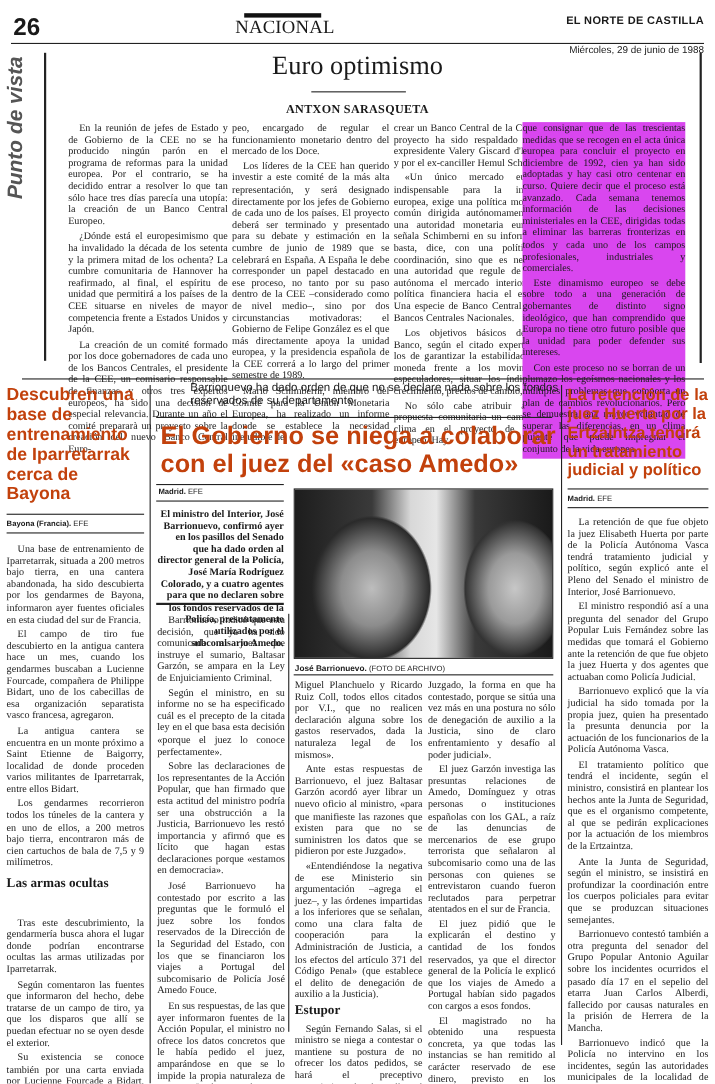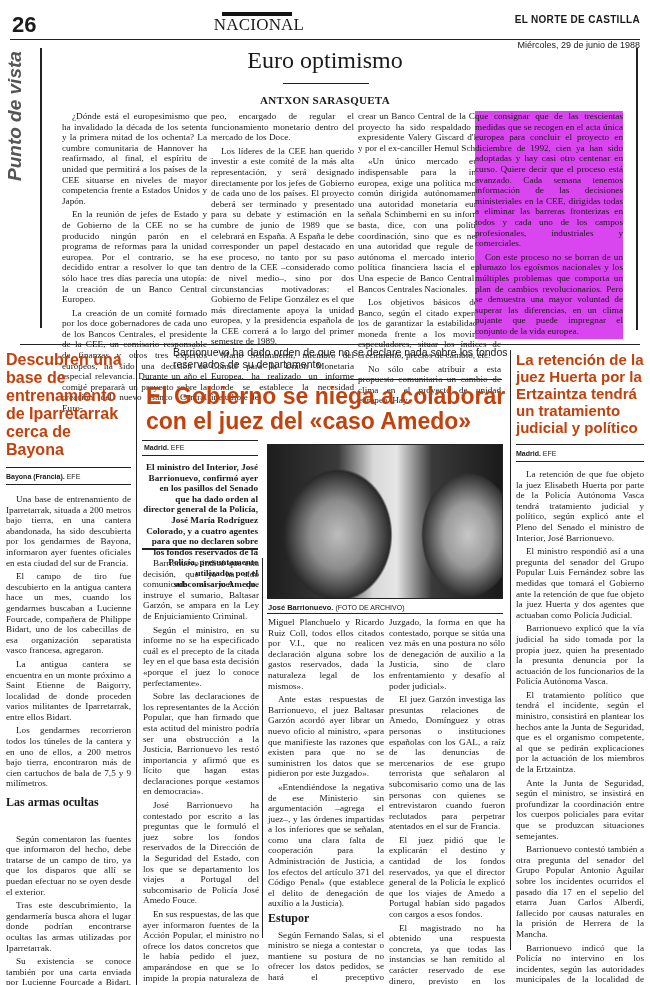--- a/index.html
+++ b/index.html
@@ -57,55 +57,56 @@
 <div class="abs vertical-label">
     <span>Punto de vista</span>
   </div>
 <div class="abs box-left"></div>
 <div class="abs box-right"></div>
 <div class="abs op-title">Euro optimismo</div>
 <div class="abs rule" style="left:283px; top:83px; width:86px;"></div>
 <div class="abs op-byline">ANTXON SARASQUETA</div>
 
 <div class="col" style="left:62px; top:111px; width:145px;">
+  <p>En la reunión de jefes de Estado y de Gobierno de la CEE no se ha producido ningún parón en el programa de reformas para la unidad europea. Por el contrario, se ha decidido entrar a resolver lo que tan sólo hace tres días parecía una utopía: la creación de un Banco Central Europeo.</p>
   <p>¿Dónde está el europesimismo que ha invalidado la década de los setenta y la primera mitad de los ochenta? La cumbre comunitaria de Hannover ha reafirmado, al final, el espíritu de unidad que permitirá a los países de la CEE situarse en niveles de mayor competencia frente a Estados Unidos y Japón.</p>
-  <p>En la reunión de jefes de Estado y de Gobierno de la CEE no se ha producido ningún parón en el programa de reformas para la unidad europea. Por el contrario, se ha decidido entrar a resolver lo que tan sólo hace tres días parecía una utopía: la creación de un Banco Central Europeo.</p>
   <p>La creación de un comité formado por los doce gobernadores de cada uno de los Bancos Centrales, el presidente de la CEE, un comisario responsable de finanzas y otros tres expertos europeos, ha sido una decisión de especial relevancia. Durante un año el comité prepararà un proyecto sobre la creación del nuevo Banco Central Euro-</p>
 </div>
 <div class="col" style="left:211px; top:111px; width:143px;">
   <p class="cont">peo, encargado de regular el funcionamiento monetario dentro del mercado de los Doce.</p>
   <p>Los líderes de la CEE han querido investir a este comité de la más alta representación, y será designado directamente por los jefes de Gobierno de cada uno de los países. El proyecto deberá ser terminado y presentado para su debate y estimación en la cumbre de junio de 1989 que se celebrará en España. A España le debe corresponder un papel destacado en ese proceso, no tanto por su paso dentro de la CEE –considerado como de nivel medio–, sino por dos circunstancias motivadoras: el Gobierno de Felipe González es el que más directamente apoya la unidad europea, y la presidencia española de la CEE correrá a lo largo del primer semestre de 1989.</p>
   <p>Mario Schimberni, miembro del Comité para la Unión Monetaria Europea, ha realizado un informe donde se establece la necesidad ineludible de</p>
 </div>
 <div class="col" style="left:358px; top:111px; width:143px;">
   <p class="cont">crear un Banco Central de la CEE. Su proyecto ha sido respaldado por el expresidente Valery Giscard d'Estaing y por el ex-canciller Hemul Schmidt.</p>
   <p>«Un único mercado europeo, indispensable para la industria europea, exige una política monetaria común dirigida autónomamente por una autoridad monetaria europea», señala Schimberni en su informe. No basta, dice, con una política de coordinación, sino que es necesaria una autoridad que regule de forma autónoma el mercado interior y la política financiera hacia el exterior. Una especie de Banco Central de los Bancos Centrales Nacionales.</p>
   <p>Los objetivos básicos de este Banco, según el citado experto, son los de garantizar la estabilidad de la moneda frente a los movimientos especuladores, situar los índices de crecimiento, precios de cambio, etc.</p>
   <p>No sólo cabe atribuir a esta propuesta comunitaria un cambio de clima en el proyecto de unidad europeo. Hay</p>
 </div>
 <div class="col" style="left:475px; top:111px; width:148px; background:#d946ef;">
   <p class="cont">que consignar que de las trescientas medidas que se recogen en el acta única europea para concluir el proyecto en diciembre de 1992, cien ya han sido adoptadas y hay casi otro centenar en curso. Quiere decir que el proceso está avanzado. Cada semana tenemos información de las decisiones ministeriales en la CEE, dirigidas todas a eliminar las barreras fronterizas en todos y cada uno de los campos profesionales, industriales y comerciales.</p>
+  <p>Este dinamismo europeo se debe sobre todo a una generación de gobernantes de distinto signo ideológico, que han comprendido que Europa no tiene otro futuro posible que la unidad para poder defender sus intereses.</p>
   <p>Con este proceso no se borran de un plumazo los egoísmos nacionales y los múltiples problemas que comporta un plan de cambios revolucionarios. Pero se demuestra una mayor voluntad de superar las diferencias, en un clima pujante que puede impregnar el conjunto de la vida europea.</p>
 </div>
 
 <div class="abs rule" style="left:20px; top:344px; width:620px;"></div>
 
 <div class="abs" style="left:6px; top:351px; width:125px;">
   <div class="head-bold" style="font-size:16px; line-height:18px;">Descubren una base de entrenamiento de Iparretarrak cerca de Bayona</div>
   <div class="rule" style="margin-top:8px;"></div>
   <div class="dateline" style="margin:5px 0 4px;"><b>Bayona (Francia).</b> <span>EFE</span></div>
   <div class="rule"></div>
   <div class="col" style="position:relative; margin-top:9px; width:125px;">
     <p>Una base de entrenamiento de Iparretarrak, situada a 200 metros bajo tierra, en una cantera abandonada, ha sido descubierta por los gendarmes de Bayona, informaron ayer fuentes oficiales en esta ciudad del sur de Francia.</p>
     <p>El campo de tiro fue descubierto en la antigua cantera hace un mes, cuando los gendarmes buscaban a Lucienne Fourcade, compañera de Philippe Bidart, uno de los cabecillas de esa organización separatista vasco francesa, agregaron.</p>
     <p>La antigua cantera se encuentra en un monte próximo a Saint Etienne de Baigorry, localidad de donde proceden varios militantes de Iparretarrak, entre ellos Bidart.</p>
     <p>Los gendarmes recorrieron todos los túneles de la cantera y en uno de ellos, a 200 metros bajo tierra, encontraron más de cien cartuchos de bala de 7,5 y 9 milímetros.</p>
     <div class="subhead">Las armas ocultas</div>
+    <p>Tras este descubrimiento, la gendarmería busca ahora el lugar donde podrían encontrarse ocultas las armas utilizadas por Iparretarrak.</p>
     <p>Según comentaron las fuentes que informaron del hecho, debe tratarse de un campo de tiro, ya que los disparos que allí se puedan efectuar no se oyen desde el exterior.</p>
-    <p>Tras este descubrimiento, la gendarmería busca ahora el lugar donde podrían encontrarse ocultas las armas utilizadas por Iparretarrak.</p>
     <p>Su existencia se conoce también por una carta enviada por Lucienne Fourcade a Bidart, quien se encuentra encarcelado. En ella, Lucienne habla a su amigo de un material que ella no puede recuperar por ser muy pesado.</p>
 
   </div>
 </div>
 <div class="abs vline" style="left:136px; top:350px; height:635px;"></div>
 
 <div class="abs" style="left:146px; top:346px; width:350px; font-family:'Liberation Sans',sans-serif; font-size:10.5px; line-height:12px; color:#222;margin-left:27px;">Barrionuevo ha dado orden de que no se declare nada sobre los fondos reservados de su departamento</div>
 <div class="abs rule" style="left:142px; top:379px; width:360px;"></div>
 <div class="abs head-bold" style="left:146px; top:384px; width:360px; font-size:23px; line-height:25px;">El Gobierno se niega a colaborar con el juez del «caso Amedo»</div>
 
@@ -116,21 +117,21 @@
 <div class="abs rule" style="left:142px; top:548px; width:116px; height:2px;"></div>
 
 <div class="abs photo" style="left:267px; top:444px; width:236px; height:155px;"></div>
 <div class="abs caption" style="left:268px; top:603px;"><b>José Barrionuevo.</b> <span>(FOTO DE ARCHIVO)</span></div>
 <div class="abs rule" style="left:267px; top:613px; width:236px;"></div>
 
 <div class="col" style="left:143px; top:558px; width:116px;">
   <p>Barrionuevo indicó que esta decisión, que ya ha sido comunicada al juez que instruye el sumario, Baltasar Garzón, se ampara en la Ley de Enjuiciamiento Criminal.</p>
   <p>Según el ministro, en su informe no se ha especificado cuál es el precepto de la citada ley en el que basa esta decisión «porque el juez lo conoce perfectamente».</p>
   <p>Sobre las declaraciones de los representantes de la Acción Popular, que han firmado que esta actitud del ministro podría ser una obstrucción a la Justicia, Barrionuevo les restó importancia y afirmó que es lícito que hagan estas declaraciones porque «estamos en democracia».</p>
-  <p>José Barrionuevo ha contestado por escrito a las preguntas que le formuló el juez sobre los fondos reservados de la Dirección de la Seguridad del Estado, con los que se departamento los viajes a Portugal del subcomisario de Policía José Amedo Fouce.</p>
+  <p>José Barrionuevo ha contestado por escrito a las preguntas que le formuló el juez sobre los fondos reservados de la Dirección de la Seguridad del Estado, con los que se financiaron los viajes a Portugal del subcomisario de Policía José Amedo Fouce.</p>
   <p>En sus respuestas, de las que ayer informaron fuentes de la Acción Popular, el ministro no ofrece los datos concretos que le había pedido el juez, amparándose en que se lo impide la propia naturaleza de esos fondos, al ser «reservados».</p>
 
 </div>
 <div class="abs vline" style="left:262px; top:558px; height:380px;"></div>
 
 <div class="col" style="left:268px; top:617px; width:116px;">
   <p class="cont">Miguel Planchuelo y Ricardo Ruiz Coll, todos ellos citados por V.I., que no realicen declaración alguna sobre los gastos reservados, dada la naturaleza legal de los mismos».</p>
   <p>Ante estas respuestas de Barrionuevo, el juez Baltasar Garzón acordó ayer librar un nuevo oficio al ministro, «para que manifieste las razones que existen para que no se suministren los datos que se pidieron por este Juzgado».</p>
   <p>«Entendiéndose la negativa de ese Ministerio sin argumentación –agrega el juez–, y las órdenes impartidas a los inferiores que se señalan, como una clara falta de cooperación para la Administración de Justicia, a los efectos del artículo 371 del Código Penal» (que establece el delito de denegación de auxilio a la Justicia).</p>
   <div class="subhead" style="margin:4px 0 6px;">Estupor</div>

